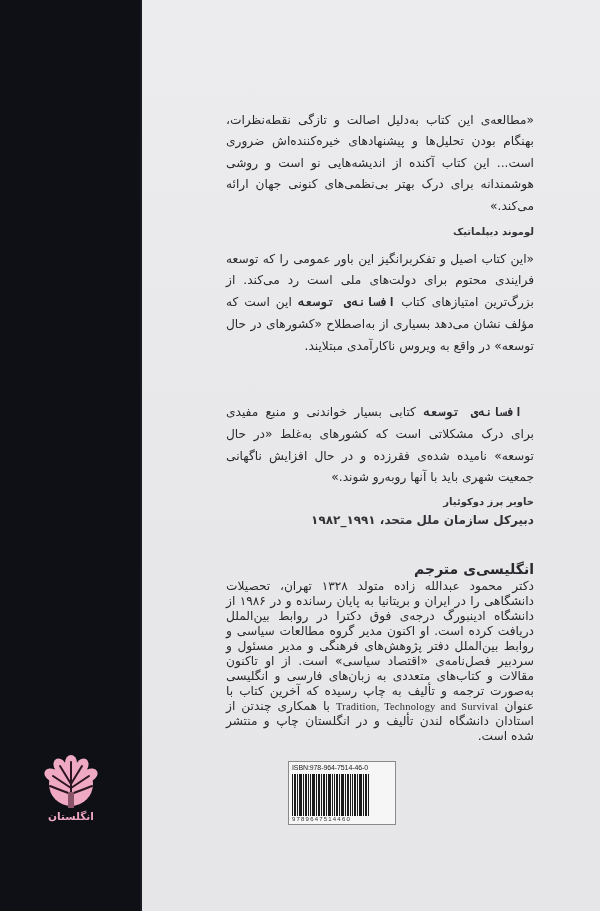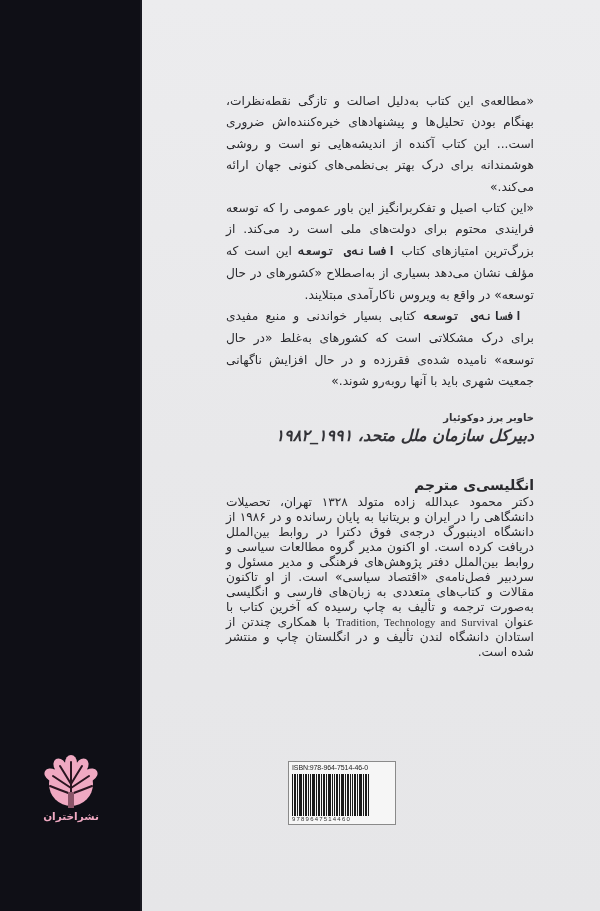--- a/index.html
+++ b/index.html
@@ -12,37 +12,37 @@
     .spine {
       position: absolute; left: 0; top: 0; width: 142px; height: 911px;
       background: #0f0f16;
       box-shadow: inset -2px 0 0 #1a1a22;
     }
     .cover {
       position: absolute; left: 142px; top: 0; width: 458px; height: 911px;
       background: linear-gradient(180deg, #ececee 0%, #e8e8ea 50%, #e6e6e8 100%);
     }
     .content {
-      position: absolute; left: 226px; top: 91px; width: 308px;
+      position: absolute; left: 226px; top: 110px; width: 308px;
       direction: rtl; text-align: justify;
     }
     .quote {
       font-size: 12.2px; line-height: 21.4px; margin: 0;
       text-align-last: right;
     }
     .quote p { margin: 0; }
-    .quote .indent { text-indent: 12px; }
+    .quote .indent { text-indent: 12px; margin-top: 45px; }
     .quote em { font-style: normal; font-weight: bold; font-family: Liberation Mono, monospace; }
     .source {
       font-size: 10px; font-weight: bold; line-height: 18px;
       color: #333338; text-align: right;
     }
     .source-1 { margin: 6px 0 8px 0; }
-    .source-2 { margin: 16px 0 0 0; }
-    .source-title { font-size: 16px; font-weight: bold; font-style: italic; }
+    .source-2 { margin: 4px 0 0 0; }
+    .source-title { font-size: 12px; font-weight: bold; }
     .heading {
       font-size: 14px; font-weight: bold; margin: 30px 0 0 0; line-height: 20px;
       text-align: right;
     }
     .bio { font-size: 12.2px; line-height: 15px; margin: 0; text-align-last: right; }
     .latin { font-family: "Liberation Serif", serif; font-size: 10.5px; direction: ltr; unicode-bidi: embed; letter-spacing: 0.2px; }
 
     .logo {
       position: absolute; left: 40px; top: 754px; width: 62px; height: 76px;
       text-align: center;
@@ -71,20 +71,21 @@
 </head>
 <body>
 
 <div class="spine"></div>
 <div class="cover"></div>
 
 <div class="content">
   <div class="quote">
     <p>«مطالعه‌ی این کتاب به‌دلیل اصالت و تازگی نقطه‌نظرات، بهنگام بودن تحلیل‌ها و پیشنهادهای خیره‌کننده‌اش ضروری است... این کتاب آکنده از اندیشه‌هایی نو است و روشی هوشمندانه برای درک بهتر بی‌نظمی‌های کنونی جهان ارائه می‌کند.»</p>
   </div>
+  <div class="source source-1">لوموند دیپلماتیک</div>
 
   <div class="quote">
     <p><span>«این کتاب اصیل و تفکربرانگیز این باور عمومی را که توسعه فرایندی محتوم برای دولت‌های ملی است رد می‌کند. از بزرگ‌ترین امتیازهای کتاب </span><em>افسانه‌ی توسعه</em><span> این است که مؤلف نشان می‌دهد بسیاری از به‌اصطلاح «کشورهای در حال توسعه» در واقع به ویروس ناکارآمدی مبتلایند.</span></p>
     <p class="indent"><em>افسانه‌ی توسعه</em><span> کتابی بسیار خواندنی و منبع مفیدی برای درک مشکلاتی است که کشورهای به‌غلط «در حال توسعه» نامیده شده‌ی فقرزده و در حال افزایش ناگهانی جمعیت شهری باید با آنها روبه‌رو شوند.»</span></p>
   </div>
   <div class="source source-2">
     <div>خاویر پرز دوکوئیار</div>
     <div class="source-title">دبیرکل سازمان ملل متحد، ۱۹۹۱_۱۹۸۲</div>
   </div>
 
@@ -107,21 +108,21 @@
       <path d="M27 34 Q18 28 9 22"></path>
       <path d="M27 34 Q36 28 45 22"></path>
       <path d="M27 30 Q21 20 16 12"></path>
       <path d="M27 30 Q33 20 38 12"></path>
       <path d="M27 30 L27 8"></path>
       <path d="M27 40 Q16 36 6 32"></path>
       <path d="M27 40 Q38 36 48 32"></path>
     </g>
     <rect x="24" y="38" width="6" height="16" fill="#8a5468"></rect>
   </svg>
-  <span class="logo-text">نشراختران</span>
+  <span class="logo-text">انگلستان</span>
 </div>
 
 <div class="barcode">
   <div class="isbn-top">ISBN:978-964-7514-46-0</div>
   <div class="bars">
     <span style="width:1px"></span>
       <span style="width:2px"></span>
       <span style="width:1px"></span>
       <span style="width:3px"></span>
     <span style="width:1px"></span>

